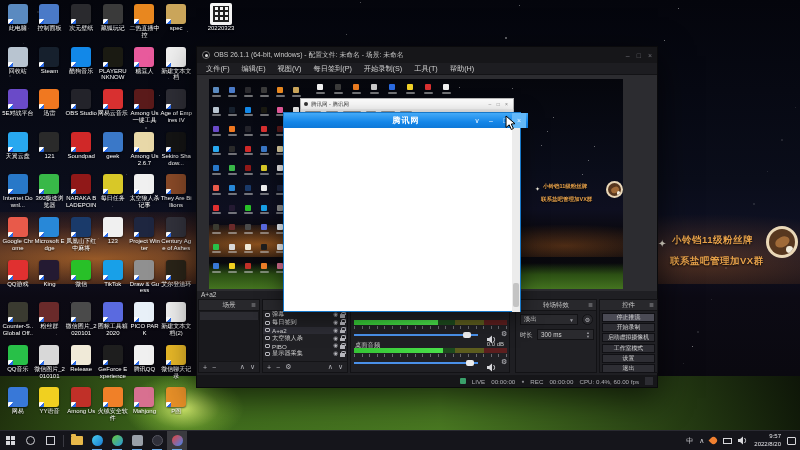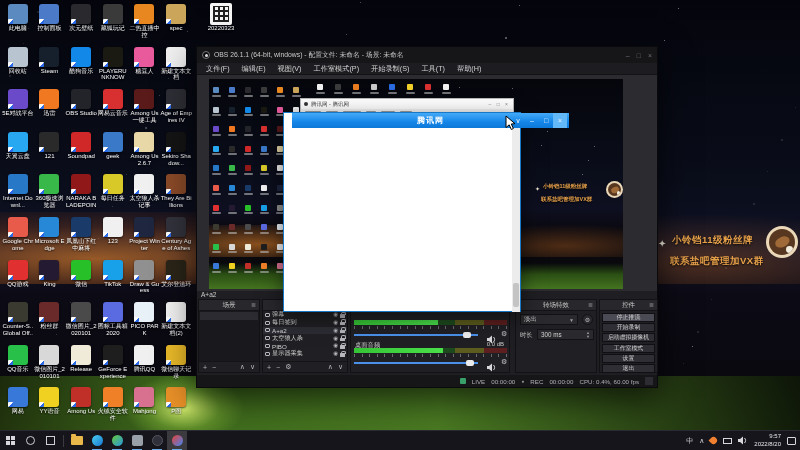--- a/index.html
+++ b/index.html
@@ -157,21 +157,21 @@
   #obs-statusbar { left:0; top:328px; width:460px; height:12px; background:#161619;
     display:flex; align-items:center; justify-content:flex-end; gap:6px; padding-right:4px;
     font-size:6.2px; color:#aeaeb4; }
   #kbps-ind { width:6px; height:6px; background:#3aa06a; border-radius:1px; }
   #rec-dot { color:#8a8a90; font-size:5px; }
   #grip { width:8px; height:8px; background:#2c2c32; }
 
   
   #popup { left:283px; top:112px; width:238px; height:200px; background:#ffffff;
     border:1px solid #1878c8; box-shadow:0 6px 20px rgba(0,0,0,.5); z-index:20; }
-  #popup-title { left:8px; top:0; width:277px; height:15px;
+  #popup-title { left:0; top:0; width:244px; height:15px;
     background:linear-gradient(180deg,#44aaf8 0%,#1486e8 60%,#0d78d8 100%);
     display:flex; align-items:center; }
   #popup-title .t { position:absolute; left:0; right:0; text-align:center; font-size:8px;
     color:#fff; font-weight:bold; letter-spacing:1px; }
   #popup-btns { position:absolute; right:2px; top:0; height:15px; display:flex; align-items:center; }
   #popup-btns .pb { width:14px; height:15px; display:flex; align-items:center; justify-content:center;
     font-size:7px; color:#eaf4ff; }
   #popup-btns .pb.close { background:#63b8f8; }
   #popup-scroll { left:228px; top:15px; width:8px; height:184px; background:#ececec; }
   #popup-thumb { left:229px; top:170px; width:6px; height:24px; background:#c4c4c4; border-radius:2px; }
@@ -550,21 +550,21 @@
           <span>–</span>
           <span>□</span>
           <span>×</span>
         </div>
     </div>
 
     <div class="abs" id="obs-menubar">
         <span class="menu-item">文件(F)</span>
         <span class="menu-item">编辑(E)</span>
         <span class="menu-item">视图(V)</span>
-        <span class="menu-item">工作室模式(P)</span>
+        <span class="menu-item">每日签到(P)</span>
         <span class="menu-item">开始录制(S)</span>
         <span class="menu-item">工具(T)</span>
         <span class="menu-item">帮助(H)</span>
       </div>
 
     <div class="abs" id="obs-preview">
       <div class="abs" id="pv-screen">
         <div class="abs" id="pv-orange"></div>
         <div class="abs" id="pv-green"></div>
         <div class="abs" id="pv-mini-icons" style="left:0;top:0;width:414px;height:210px;">

